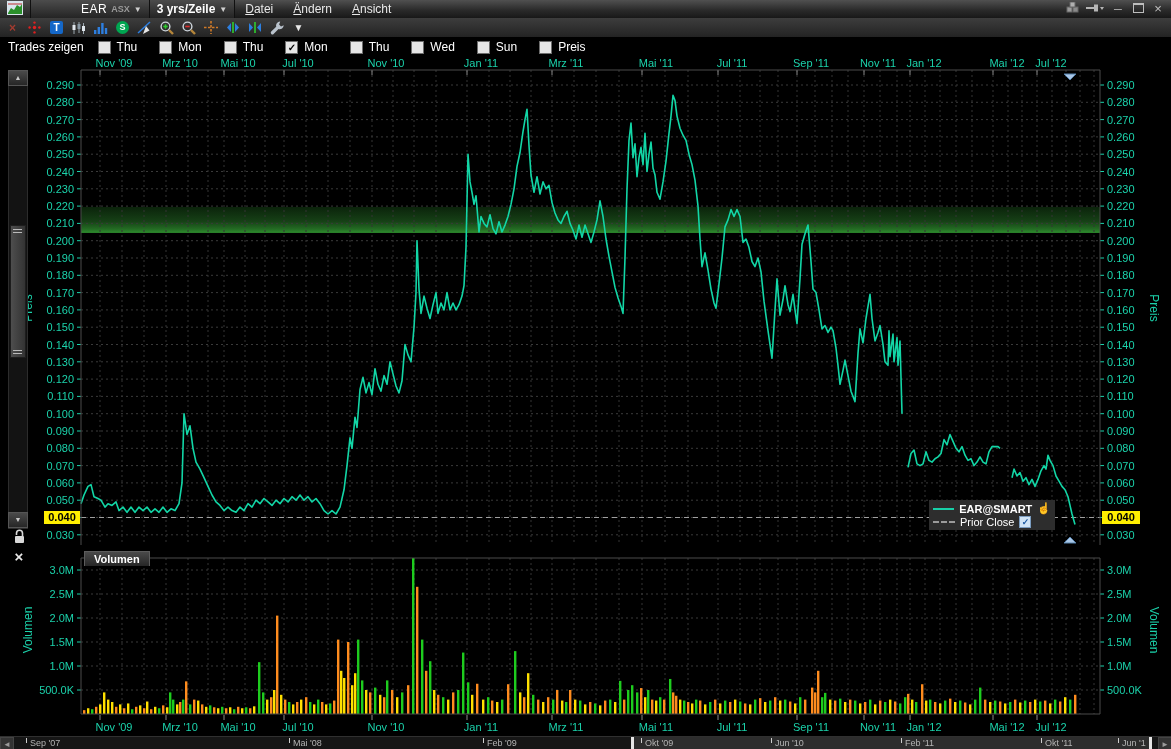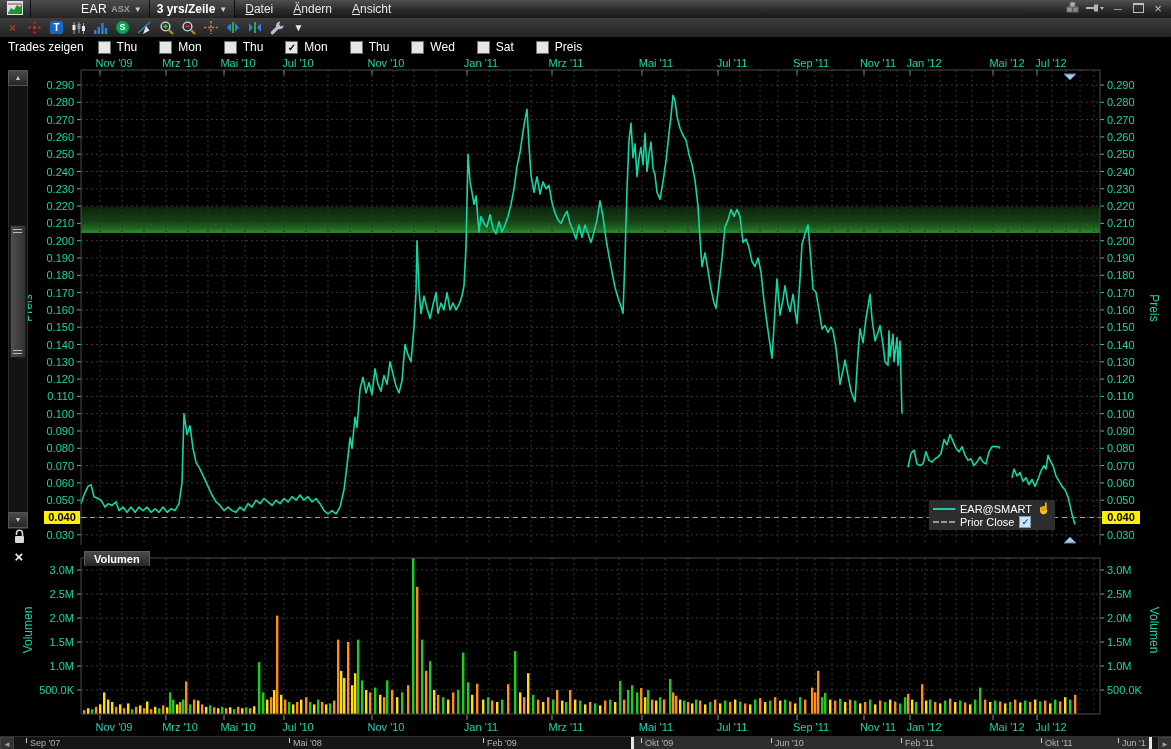--- a/index.html
+++ b/index.html
@@ -48,21 +48,21 @@
   .vlab{position:absolute;color:#1bd2ab;font-size:12px;white-space:nowrap;
     transform:translate(-50%,-50%) rotate(-90deg);}
   .vlab.r{transform:translate(-50%,-50%) rotate(90deg);}
   .tag{position:absolute;background:#ffee00;color:#000;font-weight:bold;font-size:11px;
     height:13px;line-height:13px;text-align:center;}
 
   
   .legend{position:absolute;left:929px;top:500px;width:118px;background:#2d2d2d;
     padding:2px 4px;font-size:11px;color:#fff;}
   .lrow{display:flex;align-items:center;gap:5px;height:13px;}
-  .lrow.first{font-weight:normal;}
+  .lrow.first{font-weight:bold;}
   .lsample{width:22px;height:0;border-top:2px solid #18d0a8;}
   .lsample.dashed{border-top:2px dashed #9a9a9a;}
   .hand{color:#a8c8e8;font-size:11px;}
   .lcheck{width:10px;height:10px;background:#cfe3f5;border:1px solid #7a9cc0;
     font-size:9px;line-height:10px;text-align:center;color:#1a57a0;font-weight:bold;}
 
   
   .voltab{position:absolute;left:84px;top:551px;height:14px;line-height:14px;padding:0 9px;
     background:linear-gradient(#4a4a4a,#262626);border:1px solid #5c5c5c;border-bottom:none;
     color:#fff;font-weight:bold;font-size:11px;}
@@ -240,21 +240,21 @@
         <span class="daybox">
           <span class="cb"></span>
           <span>Thu</span>
         </span>
         <span class="daybox">
           <span class="cb"></span>
           <span>Wed</span>
         </span>
         <span class="daybox">
           <span class="cb"></span>
-          <span>Sat</span>
+          <span>Sun</span>
         </span>
         <span class="daybox">
           <span class="cb"></span>
           <span>Preis</span>
         </span>
       </span>
   </div>
 
   <svg id="cv" width="1171" height="749">
       <defs>

